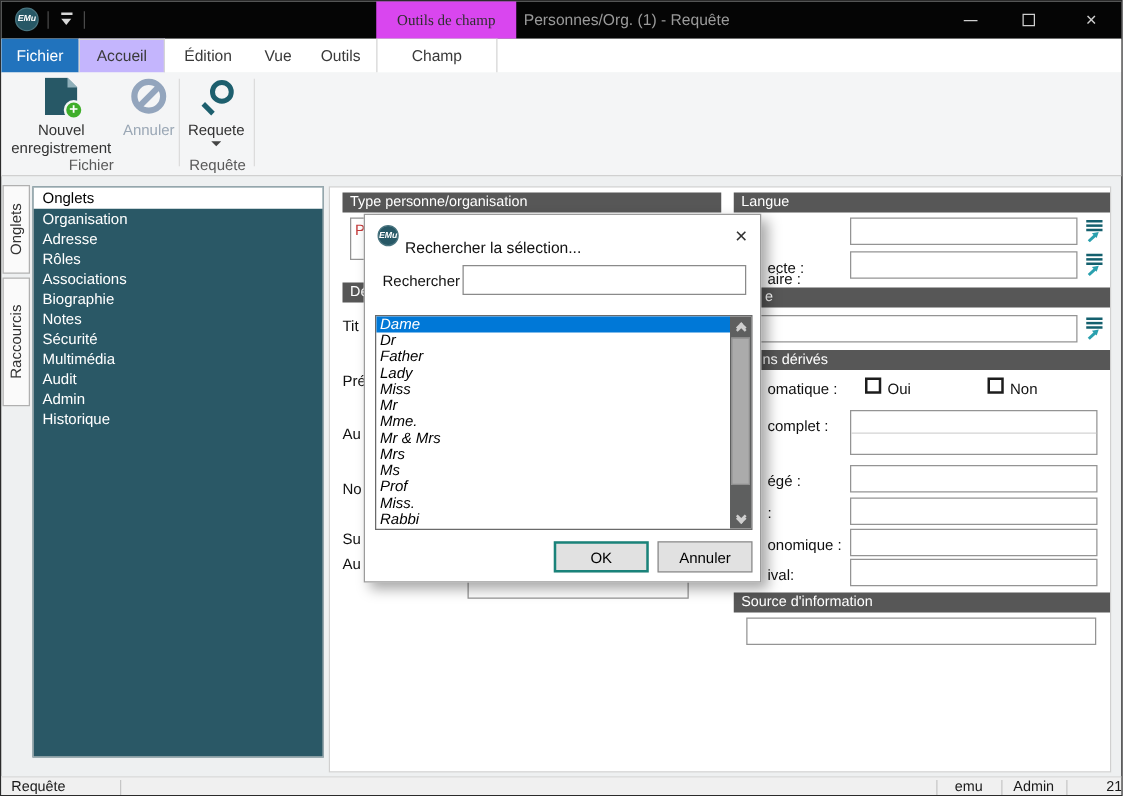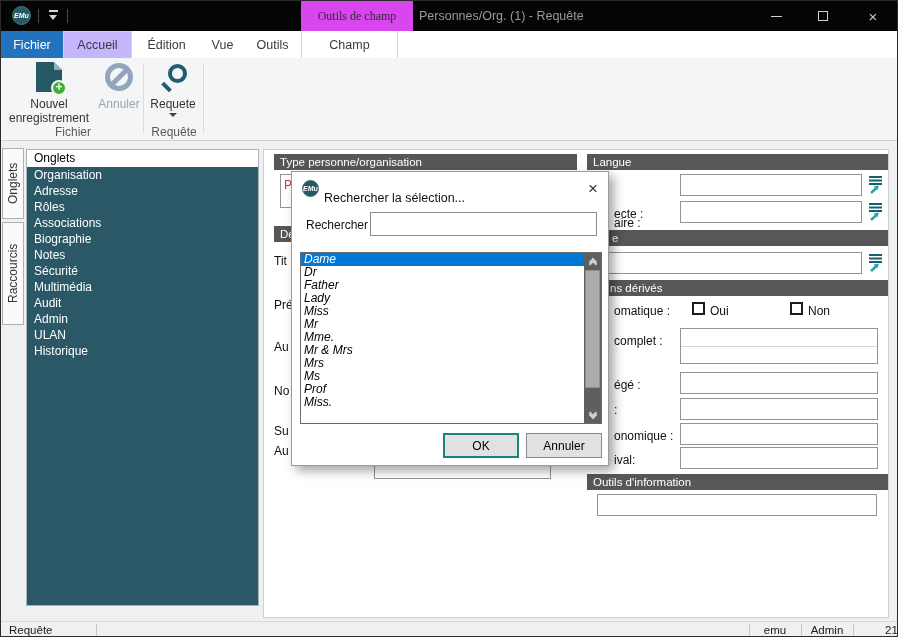--- a/index.html
+++ b/index.html
@@ -185,21 +185,20 @@
     <div class="sb-item">Organisation</div>
     <div class="sb-item">Adresse</div>
     <div class="sb-item">Rôles</div>
     <div class="sb-item">Associations</div>
     <div class="sb-item">Biographie</div>
     <div class="sb-item">Notes</div>
     <div class="sb-item">Sécurité</div>
     <div class="sb-item">Multimédia</div>
     <div class="sb-item">Audit</div>
     <div class="sb-item">Admin</div>
-    <div class="sb-item">ULAN</div>
     <div class="sb-item">Historique</div>
   </div>
 
   <div id="form">
     <div class="shead" style="left:10px;top:4px;width:303px;">Type personne/organisation</div>
     <div class="finput" style="left:16px;top:24px;width:26px;height:34px;">
       <span class="red" style="font-size:12px;padding-left:3px;line-height:18px;">Pe</span>
     </div>
     <div class="shead" style="left:10px;top:76px;width:303px;">Dé</div>
     <div class="flabel" style="left:10px;top:104px;">Tit</div>
@@ -255,21 +254,21 @@
       <div style="position:absolute;left:0;top:17px;width:100%;height:1px;background:#d4d4d4;"></div>
     </div>
     <div class="flabel" style="left:350px;top:228px;">égé :</div>
     <div class="finput" style="left:416px;top:222px;width:198px;height:22px;"></div>
     <div class="flabel" style="left:350px;top:253px;">:</div>
     <div class="finput" style="left:416px;top:248px;width:198px;height:22px;"></div>
     <div class="flabel" style="left:350px;top:279px;">onomique :</div>
     <div class="finput" style="left:416px;top:273px;width:198px;height:22px;"></div>
     <div class="flabel" style="left:350px;top:303px;">ival:</div>
     <div class="finput" style="left:416px;top:297px;width:198px;height:22px;"></div>
-    <div class="shead" style="left:323px;top:324px;width:301px;">Outils d'information</div>
+    <div class="shead" style="left:323px;top:324px;width:301px;">Source d'information</div>
     <div class="finput" style="left:333px;top:344px;width:280px;height:22px;"></div>
   </div>
 
   <div id="dialog">
     <div class="emu-logo abs" style="left:10px;top:8px;width:17px;height:17px;">EMu</div>
     <div id="dlg-title">Rechercher la sélection...</div>
     <div id="dlg-close">×</div>
     <div class="flabel" style="left:14px;top:46px;">Rechercher :</div>
     <input class="finput" style="left: 78px; top: 40px; width: 227px; height: 24px; font-size: 12px; padding: 0px 4px; border: 1px solid rgb(138, 138, 138);" value="">
     <div id="dlg-list">
@@ -278,20 +277,21 @@
       <div class="dlg-item">Father</div>
       <div class="dlg-item">Lady</div>
       <div class="dlg-item">Miss</div>
       <div class="dlg-item">Mr</div>
       <div class="dlg-item">Mme.</div>
       <div class="dlg-item">Mr &amp; Mrs</div>
       <div class="dlg-item">Mrs</div>
       <div class="dlg-item">Ms</div>
       <div class="dlg-item">Prof</div>
       <div class="dlg-item">Miss.</div>
+      <div class="dlg-item">Rabbi</div>
       <div id="dlg-sb">
         <div class="sb-arrow" style="top:0;">
           <div class="chev up"></div>
             <div class="chev up"></div>
         </div>
         <div id="dlg-thumb"></div>
         <div class="sb-arrow" style="bottom:0;">
           <div class="chev dn"></div>
             <div class="chev dn"></div>
         </div>

